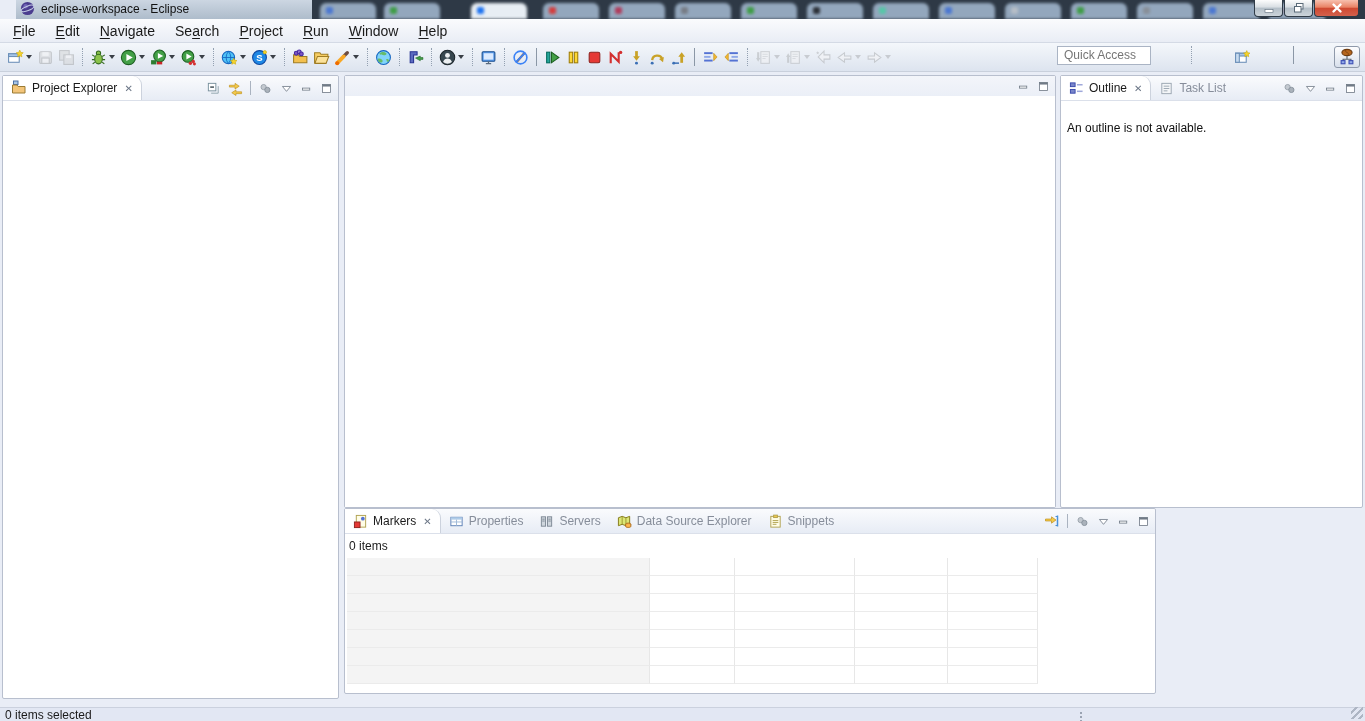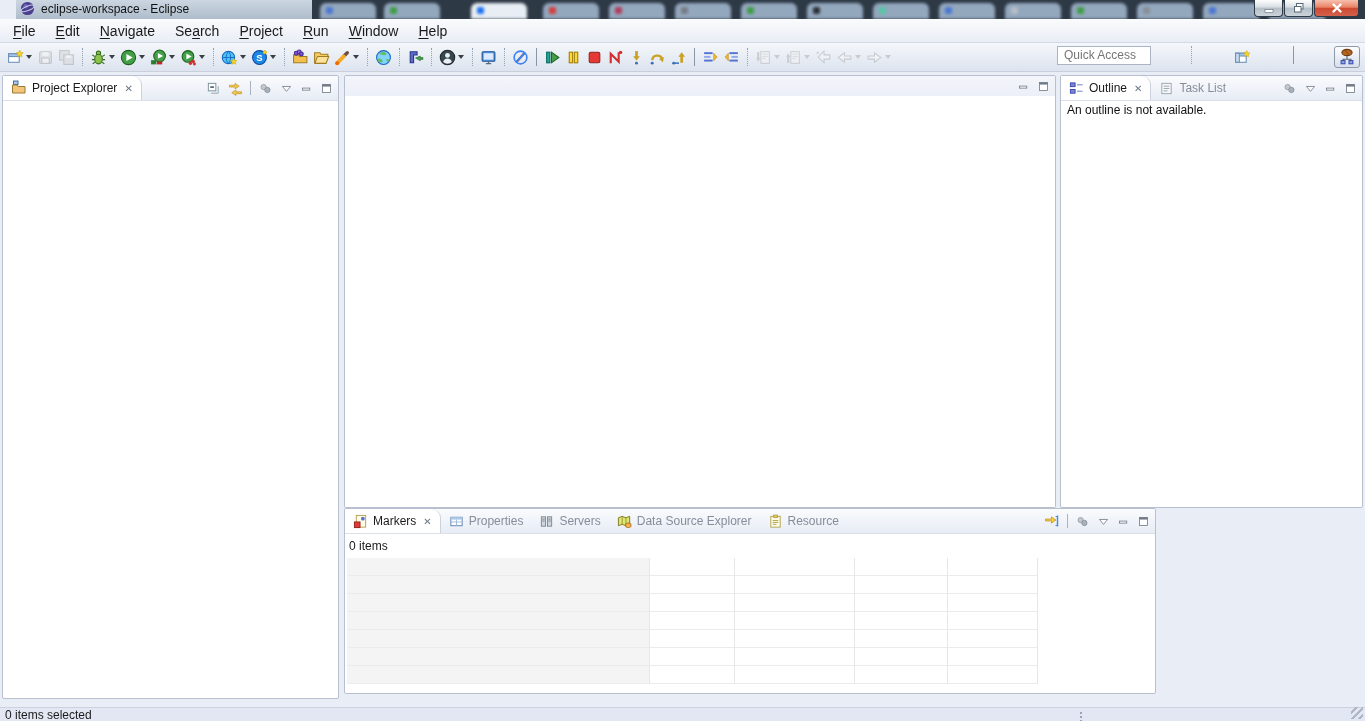--- a/index.html
+++ b/index.html
@@ -50,21 +50,21 @@
   
   .panel { position:absolute; background:#fff; border:1px solid #b8bfce; border-radius:2px; }
   .phead { height:25px; background:linear-gradient(#fafbfd,#e7ecf5);
     border-bottom:1px solid #dbe0ea; display:flex; align-items:stretch; border-radius:2px 2px 0 0; }
   .vtab { display:flex; align-items:center; gap:5px; padding:0 8px; font-size:12px; color:#868d9a; }
   .vtab.active { background:#fff; color:#1a1a1a; border-right:1px solid #ccd2dd;
     border-top-right-radius:9px; }
   .tabx { font-size:10px; color:#6b7686; padding-left:2px; cursor:default; }
   .hicons { margin-left:auto; display:flex; align-items:center; gap:7px; padding-right:5px; }
   .hsep { width:1px; height:14px; background:#aab3c0; }
-  .panel-msg { font-size:12px; padding:2px 6px; color:#111; }
+  .panel-msg { font-size:12px; padding:20px 6px; color:#111; }
   
   .editor-head { height:20px; background:linear-gradient(#f3f5fa,#ebeff7);
     display:flex; align-items:center; }
   
   .items-count { font-size:12px; padding:5px 0 3px 4px; }
   .mtable { position:absolute; left:2px; right:1px; top:49px; bottom:0; overflow:hidden; font-size:12px; }
   .trow { display:grid; grid-template-columns:303px 85px 120px 93px 90px 1fr; }
   .th { height:20px; line-height:19px; padding-left:6px; background:linear-gradient(#fdfdfd,#f1f1f1);
     border-right:1px solid #d6d6d6; border-bottom:1px solid #cfcfcf; position:relative;
     white-space:nowrap; overflow:hidden; }
@@ -614,21 +614,21 @@
         <span>Data Source Explorer</span>
       </div>
       <div class="vtab">
         <span>
           <svg width="15" height="15" viewBox="0 0 16 16">
             <rect x="3" y="2.5" width="10" height="11.5" fill="#fffde7" stroke="#b0a14f"></rect>
             <rect x="6" y="1.2" width="4" height="2.6" fill="#f2c94c" stroke="#b0a14f"></rect>
             <path d="M5 7h6M5 9h6M5 11h4" stroke="#b0a14f"></path>
           </svg>
         </span>
-        <span>Resource</span>
+        <span>Snippets</span>
       </div>
       <div class="hicons">
         <span>
           <svg width="16" height="16" viewBox="0 0 16 16">
             <path d="M1.5 6h6V3.8L12 7 7.5 10.2V8h-6z" fill="#f2c94c" stroke="#b8860b" stroke-width=".6"></path>
             <path d="M13.5 2.5v11" stroke="#4a90d9" stroke-width="1.5"></path>
             <path d="M11.5 3.5h2M11.5 12.5h2" stroke="#4a90d9" stroke-width="1.2"></path>
           </svg>
         </span>
         <span class="hsep"></span>

